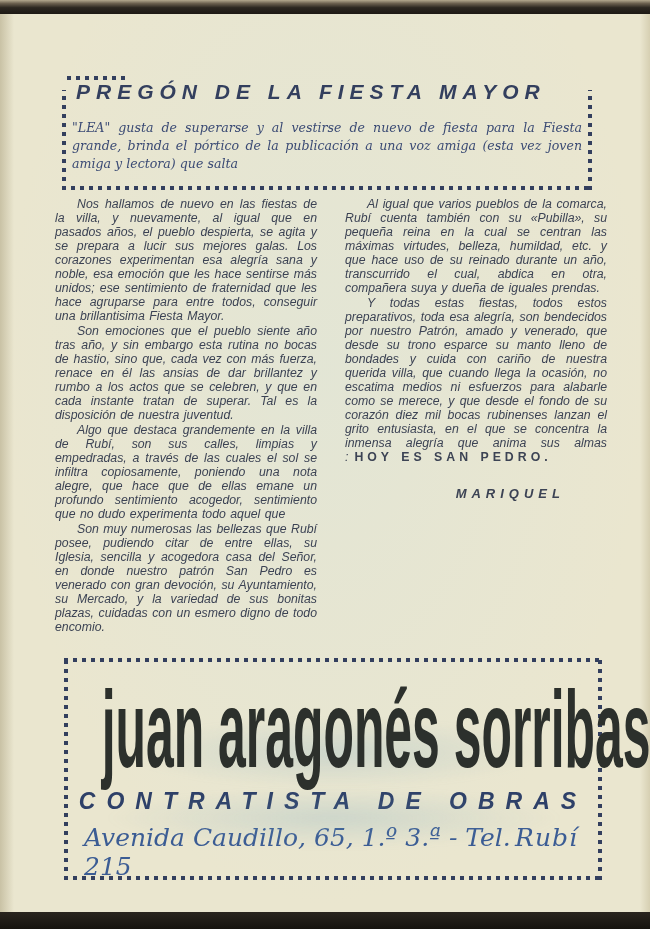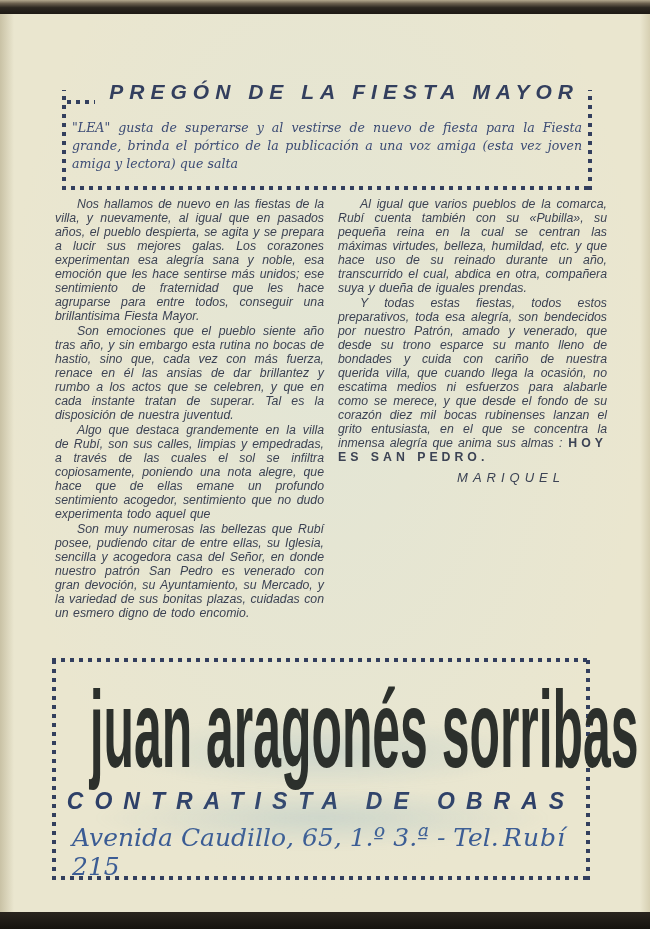--- a/index.html
+++ b/index.html
@@ -23,45 +23,45 @@
   
   .dots-h{height:4px;background:repeating-linear-gradient(90deg,var(--ink,#333f5e) 0 4px,transparent 4px 9px);}
   .dots-v{width:4px;background:repeating-linear-gradient(0deg,var(--ink,#333f5e) 0 4px,transparent 4px 9px);}
 
   
   .pregon-box{position:absolute;left:62px;top:90px;width:530px;height:100px;}
   .pregon-box .bv-l{position:absolute;left:0;top:0;bottom:0;}
   .pregon-box .bv-r{position:absolute;right:0;top:0;bottom:0;}
   .pregon-box .bh-b{position:absolute;left:0;right:0;bottom:0;}
   .pregon-head{position:absolute;left:0;right:0;top:-14px;height:28px;
-    display:flex;align-items:flex-end;}
+    display:flex;align-items:flex-start;flex-direction:column;}
   .pregon-head .seg-left{width:58px;margin-left:5px;}
   .pregon-head .seg-right{flex:1;margin-right:1px;}
   .pregon-title{margin:0 12px 0 14px;font-size:21px;font-weight:bold;font-style:italic;
     letter-spacing:6px;color:var(--ink,#333f5e);white-space:nowrap;}
   .intro-cols{position:absolute;left:10px;right:10px;top:16px;bottom:8px;
     display:flex;gap:20px;}
   .intro-col{flex:1;font-family:"DejaVu Serif",serif;font-style:italic;
     font-size:12.6px;line-height:18px;color:var(--intro_text,#3a4a74);
     text-align:justify;}
 
   
-  .article{position:absolute;left:55px;top:197px;width:552px;display:flex;gap:14px;}
+  .article{position:absolute;left:55px;top:197px;width:552px;display:flex;gap:28px;}
   .col{width:269px;}
   .para{margin:0;font-style:italic;font-size:12.3px;line-height:14px;
     color:var(--body_text,#3c4354);text-align:justify;text-indent:22px;
     word-spacing:1px;}
   .para + .para{margin-top:1px;}
   .caps{font-style:normal;letter-spacing:4px;font-weight:bold;margin-left:6px;}
-  .signature{margin-top:6px;text-align:right;padding-right:42px;
-    font-size:13px;font-weight:normal;font-style:italic;letter-spacing:5px;
+  .signature{margin-top:22px;text-align:right;padding-right:42px;
+    font-size:13px;font-weight:bold;font-style:italic;letter-spacing:5px;
     color:var(--body_text,#3c4354);}
 
   
-  .ad-box{position:absolute;left:52px;top:658px;width:538px;height:222px;}
+  .ad-box{position:absolute;left:64px;top:658px;width:538px;height:222px;}
   .ad-box .bv-l{position:absolute;left:0;top:0;bottom:0;}
   .ad-box .bv-r{position:absolute;right:0;top:0;bottom:0;}
   .ad-box .bh-t{position:absolute;left:0;right:0;top:0;}
   .ad-box .bh-b{position:absolute;left:0;right:0;bottom:0;}
   .ghost{position:absolute;background:radial-gradient(ellipse,rgba(110,160,185,.22),rgba(0,0,0,0) 70%);
     filter:blur(3px);pointer-events:none;}
   .g1{left:60px;top:60px;width:420px;height:70px;}
   .g2{left:40px;top:130px;width:460px;height:60px;}
   .ad-name{margin-top:16px;text-align:center;white-space:nowrap;
     font-weight:bold;font-size:58px;line-height:58px;letter-spacing:0px;

